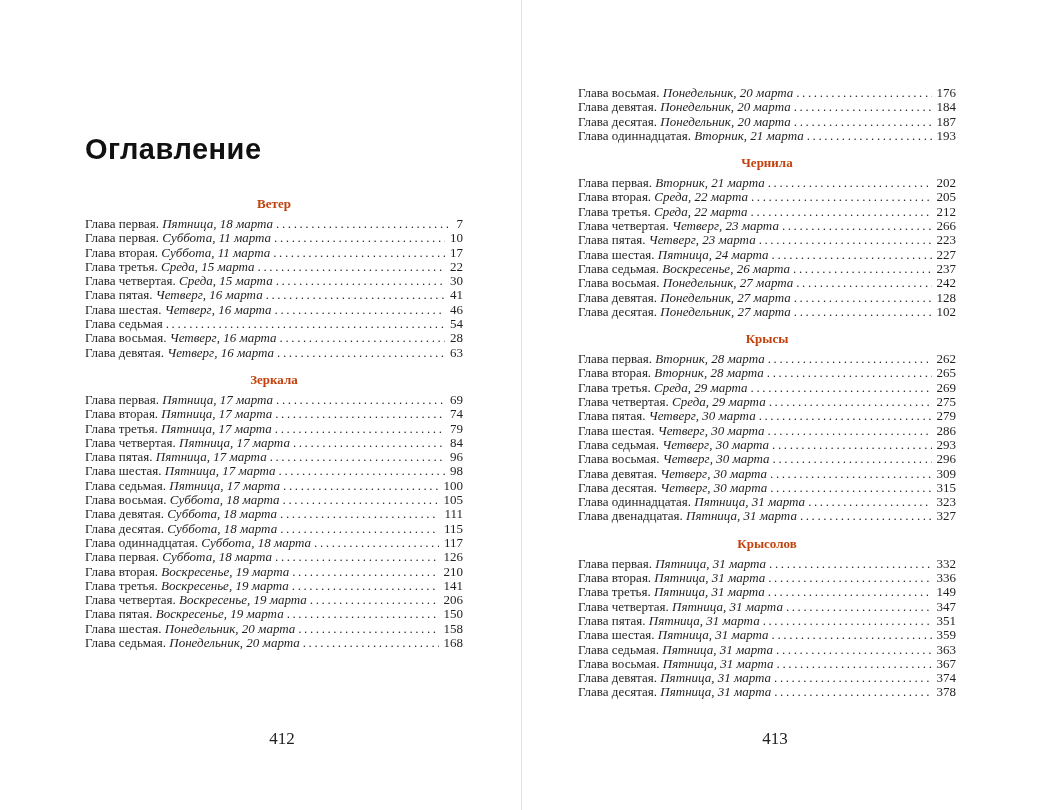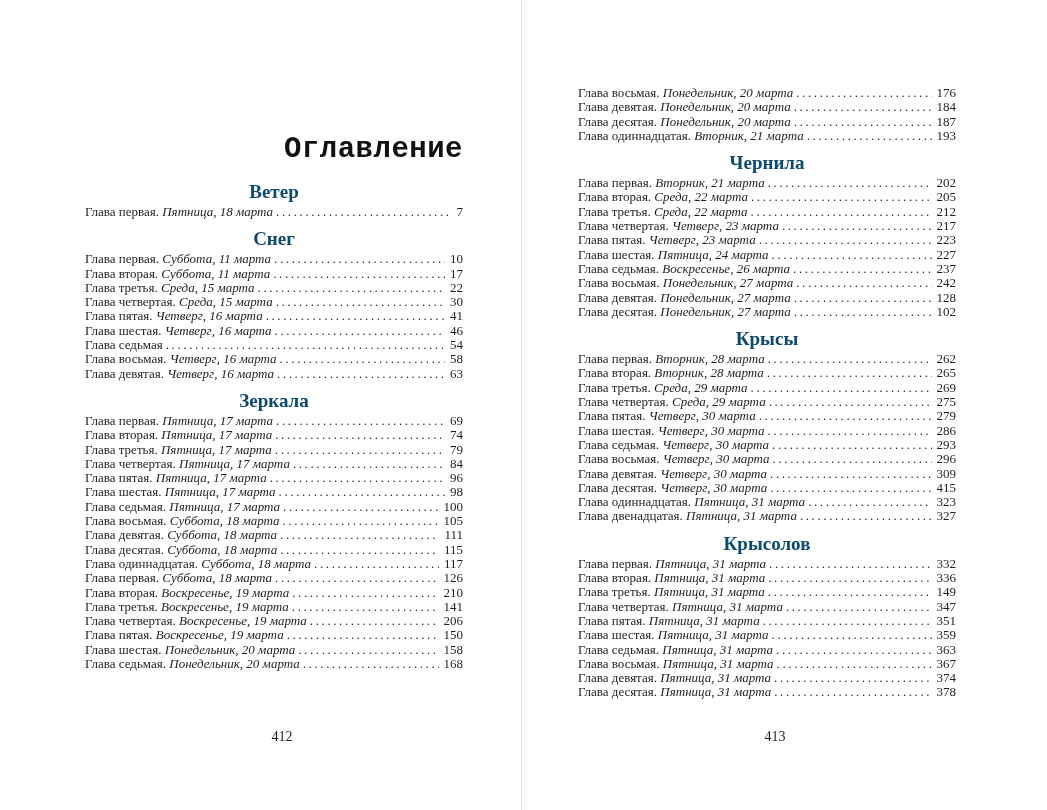--- a/index.html
+++ b/index.html
@@ -21,37 +21,37 @@
   .page {
     position: absolute;
     top: 0;
     width: 378px;
     height: 810px;
   }
   .page-left  { left: 85px;  }
   .page-right { left: 578px; }
   .toc-title {
     margin: 133px 0 12px 0;
-    font-family: Liberation Mono, monospace;
+    font-family: Liberation Sans, sans-serif;
     font-weight: 700;
     font-size: 29px;
     line-height: 33px;
-    text-align: right;
+    text-align: left;
     color: #111111;
     letter-spacing: 0.5px;
   }
-  .page-left .sections  { margin-top: 18px; }
+  .page-left .sections  { margin-top: 30px; }
   .page-right .sections { margin-top: 86px; }
   .section-heading {
-    font-size: 19px;
+    font-size: 13px;
     font-weight: 700;
     line-height: 15px;
     text-align: center;
     margin: 12px 0 6px 0;
-    color: #0c4a6e;
+    color: #c2410c;
   }
   .entry {
     position: relative;
     white-space: nowrap;
     overflow: hidden;
     line-height: 14.3px;
     font-size: 13px;
     height: 14.3px;
   }
   .entry .chapter { font-style: normal; }
@@ -66,44 +66,43 @@
     right: 0; top: 0;
     background: #ffffff;
     padding-left: 5px;
     line-height: 14.3px;
   }
   .folio {
     position: absolute;
     left: 16px; right: 0;
     top: 729px;
     text-align: center;
-    font-size: 14px;
+    font-size: 17px;
     color: #1f1f1f;
   }
 </style>
 </head>
 <body>
 
 <div id="spread">
   <div class="divider"></div>
 
   <div class="page page-left">
     <div class="toc-title">Оглавление</div>
     <div class="sections">
         <div class="section-heading">Ветер</div>
         <div class="entry"><span class="chapter">Глава первая. </span><span class="date">Пятница, 18 марта</span><span class="dots">..........................................................................................</span><span class="num">7</span></div>
-        <div class="section-heading">Снег</div>
         <div class="entry"><span class="chapter">Глава первая. </span><span class="date">Суббота, 11 марта</span><span class="dots">..........................................................................................</span><span class="num">10</span></div>
         <div class="entry"><span class="chapter">Глава вторая. </span><span class="date">Суббота, 11 марта</span><span class="dots">..........................................................................................</span><span class="num">17</span></div>
         <div class="entry"><span class="chapter">Глава третья. </span><span class="date">Среда, 15 марта</span><span class="dots">..........................................................................................</span><span class="num">22</span></div>
         <div class="entry"><span class="chapter">Глава четвертая. </span><span class="date">Среда, 15 марта</span><span class="dots">..........................................................................................</span><span class="num">30</span></div>
         <div class="entry"><span class="chapter">Глава пятая. </span><span class="date">Четверг, 16 марта</span><span class="dots">..........................................................................................</span><span class="num">41</span></div>
         <div class="entry"><span class="chapter">Глава шестая. </span><span class="date">Четверг, 16 марта</span><span class="dots">..........................................................................................</span><span class="num">46</span></div>
         <div class="entry"><span class="chapter">Глава седьмая</span><span class="dots">..........................................................................................</span><span class="num">54</span></div>
-        <div class="entry"><span class="chapter">Глава восьмая. </span><span class="date">Четверг, 16 марта</span><span class="dots">..........................................................................................</span><span class="num">58</span></div>
+        <div class="entry"><span class="chapter">Глава восьмая. </span><span class="date">Четверг, 16 марта</span><span class="dots">..........................................................................................</span><span class="num">28</span></div>
         <div class="entry"><span class="chapter">Глава девятая. </span><span class="date">Четверг, 16 марта</span><span class="dots">..........................................................................................</span><span class="num">63</span></div>
         <div class="section-heading">Зеркала</div>
         <div class="entry"><span class="chapter">Глава первая. </span><span class="date">Пятница, 17 марта</span><span class="dots">..........................................................................................</span><span class="num">69</span></div>
         <div class="entry"><span class="chapter">Глава вторая. </span><span class="date">Пятница, 17 марта</span><span class="dots">..........................................................................................</span><span class="num">74</span></div>
         <div class="entry"><span class="chapter">Глава третья. </span><span class="date">Пятница, 17 марта</span><span class="dots">..........................................................................................</span><span class="num">79</span></div>
         <div class="entry"><span class="chapter">Глава четвертая. </span><span class="date">Пятница, 17 марта</span><span class="dots">..........................................................................................</span><span class="num">84</span></div>
         <div class="entry"><span class="chapter">Глава пятая. </span><span class="date">Пятница, 17 марта</span><span class="dots">..........................................................................................</span><span class="num">96</span></div>
         <div class="entry"><span class="chapter">Глава шестая. </span><span class="date">Пятница, 17 марта</span><span class="dots">..........................................................................................</span><span class="num">98</span></div>
         <div class="entry"><span class="chapter">Глава седьмая. </span><span class="date">Пятница, 17 марта</span><span class="dots">..........................................................................................</span><span class="num">100</span></div>
         <div class="entry"><span class="chapter">Глава восьмая. </span><span class="date">Суббота, 18 марта</span><span class="dots">..........................................................................................</span><span class="num">105</span></div>
@@ -124,38 +123,38 @@
   <div class="page page-right">
     <div class="sections">
         <div class="entry"><span class="chapter">Глава восьмая. </span><span class="date">Понедельник, 20 марта</span><span class="dots">..........................................................................................</span><span class="num">176</span></div>
         <div class="entry"><span class="chapter">Глава девятая. </span><span class="date">Понедельник, 20 марта</span><span class="dots">..........................................................................................</span><span class="num">184</span></div>
         <div class="entry"><span class="chapter">Глава десятая. </span><span class="date">Понедельник, 20 марта</span><span class="dots">..........................................................................................</span><span class="num">187</span></div>
         <div class="entry"><span class="chapter">Глава одиннадцатая. </span><span class="date">Вторник, 21 марта</span><span class="dots">..........................................................................................</span><span class="num">193</span></div>
         <div class="section-heading">Чернила</div>
         <div class="entry"><span class="chapter">Глава первая. </span><span class="date">Вторник, 21 марта</span><span class="dots">..........................................................................................</span><span class="num">202</span></div>
         <div class="entry"><span class="chapter">Глава вторая. </span><span class="date">Среда, 22 марта</span><span class="dots">..........................................................................................</span><span class="num">205</span></div>
         <div class="entry"><span class="chapter">Глава третья. </span><span class="date">Среда, 22 марта</span><span class="dots">..........................................................................................</span><span class="num">212</span></div>
-        <div class="entry"><span class="chapter">Глава четвертая. </span><span class="date">Четверг, 23 марта</span><span class="dots">..........................................................................................</span><span class="num">217</span></div>
+        <div class="entry"><span class="chapter">Глава четвертая. </span><span class="date">Четверг, 23 марта</span><span class="dots">..........................................................................................</span><span class="num">266</span></div>
         <div class="entry"><span class="chapter">Глава пятая. </span><span class="date">Четверг, 23 марта</span><span class="dots">..........................................................................................</span><span class="num">223</span></div>
         <div class="entry"><span class="chapter">Глава шестая. </span><span class="date">Пятница, 24 марта</span><span class="dots">..........................................................................................</span><span class="num">227</span></div>
         <div class="entry"><span class="chapter">Глава седьмая. </span><span class="date">Воскресенье, 26 марта</span><span class="dots">..........................................................................................</span><span class="num">237</span></div>
         <div class="entry"><span class="chapter">Глава восьмая. </span><span class="date">Понедельник, 27 марта</span><span class="dots">..........................................................................................</span><span class="num">242</span></div>
         <div class="entry"><span class="chapter">Глава девятая. </span><span class="date">Понедельник, 27 марта</span><span class="dots">..........................................................................................</span><span class="num">128</span></div>
         <div class="entry"><span class="chapter">Глава десятая. </span><span class="date">Понедельник, 27 марта</span><span class="dots">..........................................................................................</span><span class="num">102</span></div>
         <div class="section-heading">Крысы</div>
         <div class="entry"><span class="chapter">Глава первая. </span><span class="date">Вторник, 28 марта</span><span class="dots">..........................................................................................</span><span class="num">262</span></div>
         <div class="entry"><span class="chapter">Глава вторая. </span><span class="date">Вторник, 28 марта</span><span class="dots">..........................................................................................</span><span class="num">265</span></div>
         <div class="entry"><span class="chapter">Глава третья. </span><span class="date">Среда, 29 марта</span><span class="dots">..........................................................................................</span><span class="num">269</span></div>
         <div class="entry"><span class="chapter">Глава четвертая. </span><span class="date">Среда, 29 марта</span><span class="dots">..........................................................................................</span><span class="num">275</span></div>
         <div class="entry"><span class="chapter">Глава пятая. </span><span class="date">Четверг, 30 марта</span><span class="dots">..........................................................................................</span><span class="num">279</span></div>
         <div class="entry"><span class="chapter">Глава шестая. </span><span class="date">Четверг, 30 марта</span><span class="dots">..........................................................................................</span><span class="num">286</span></div>
         <div class="entry"><span class="chapter">Глава седьмая. </span><span class="date">Четверг, 30 марта</span><span class="dots">..........................................................................................</span><span class="num">293</span></div>
         <div class="entry"><span class="chapter">Глава восьмая. </span><span class="date">Четверг, 30 марта</span><span class="dots">..........................................................................................</span><span class="num">296</span></div>
         <div class="entry"><span class="chapter">Глава девятая. </span><span class="date">Четверг, 30 марта</span><span class="dots">..........................................................................................</span><span class="num">309</span></div>
-        <div class="entry"><span class="chapter">Глава десятая. </span><span class="date">Четверг, 30 марта</span><span class="dots">..........................................................................................</span><span class="num">415</span></div>
+        <div class="entry"><span class="chapter">Глава десятая. </span><span class="date">Четверг, 30 марта</span><span class="dots">..........................................................................................</span><span class="num">315</span></div>
         <div class="entry"><span class="chapter">Глава одиннадцатая. </span><span class="date">Пятница, 31 марта</span><span class="dots">..........................................................................................</span><span class="num">323</span></div>
         <div class="entry"><span class="chapter">Глава двенадцатая. </span><span class="date">Пятница, 31 марта</span><span class="dots">..........................................................................................</span><span class="num">327</span></div>
         <div class="section-heading">Крысолов</div>
         <div class="entry"><span class="chapter">Глава первая. </span><span class="date">Пятница, 31 марта</span><span class="dots">..........................................................................................</span><span class="num">332</span></div>
         <div class="entry"><span class="chapter">Глава вторая. </span><span class="date">Пятница, 31 марта</span><span class="dots">..........................................................................................</span><span class="num">336</span></div>
         <div class="entry"><span class="chapter">Глава третья. </span><span class="date">Пятница, 31 марта</span><span class="dots">..........................................................................................</span><span class="num">149</span></div>
         <div class="entry"><span class="chapter">Глава четвертая. </span><span class="date">Пятница, 31 марта</span><span class="dots">..........................................................................................</span><span class="num">347</span></div>
         <div class="entry"><span class="chapter">Глава пятая. </span><span class="date">Пятница, 31 марта</span><span class="dots">..........................................................................................</span><span class="num">351</span></div>
         <div class="entry"><span class="chapter">Глава шестая. </span><span class="date">Пятница, 31 марта</span><span class="dots">..........................................................................................</span><span class="num">359</span></div>
         <div class="entry"><span class="chapter">Глава седьмая. </span><span class="date">Пятница, 31 марта</span><span class="dots">..........................................................................................</span><span class="num">363</span></div>

